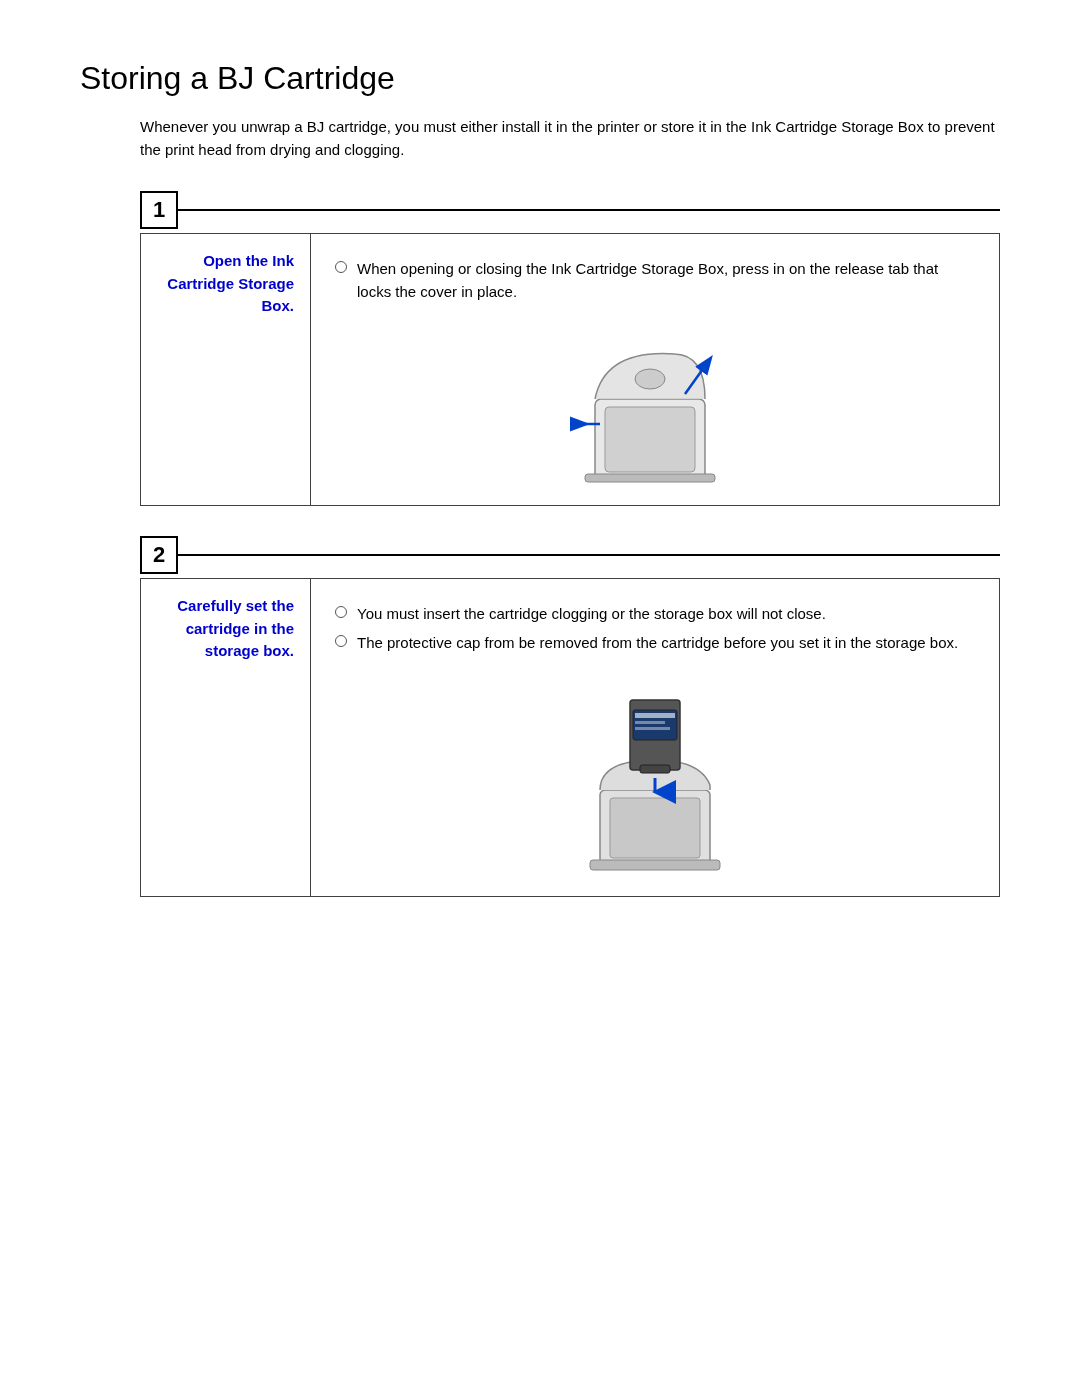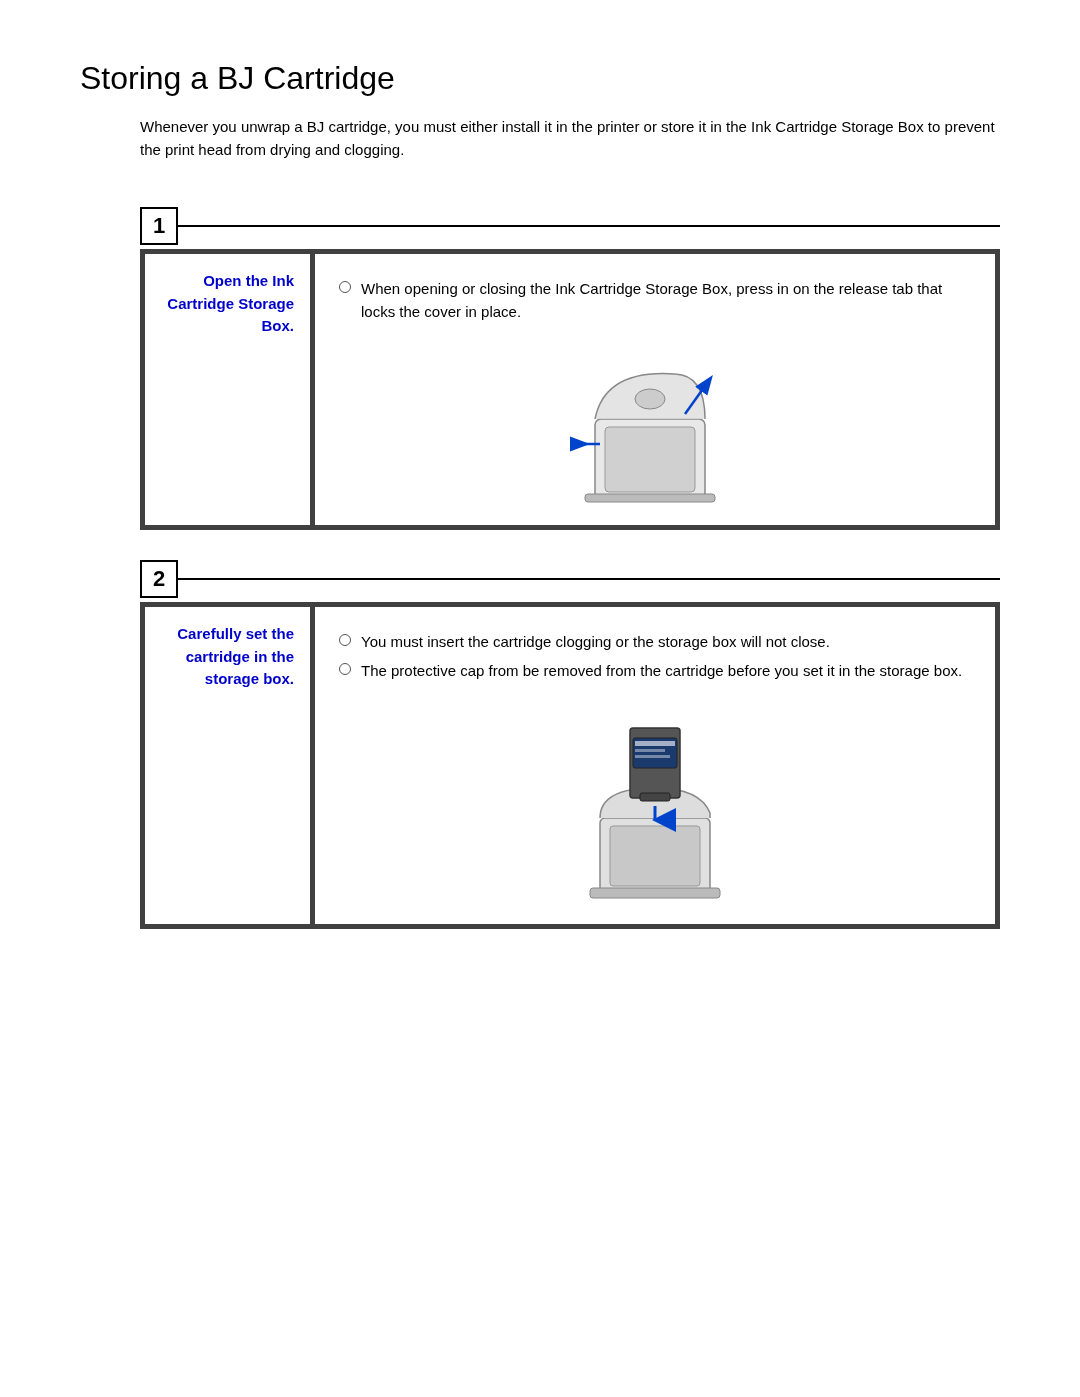--- a/index.html
+++ b/index.html
@@ -14,21 +14,21 @@
     }
     h1 {
       font-size: 32px;
       font-weight: normal;
       color: #000000;
       margin-bottom: 19px;
     }
     .intro-text {
       font-size: 15px;
       line-height: 1.5;
-      margin-bottom: 46px;
+      margin-bottom: 30px;
       padding-left: 60px;
     }
     .step-header {
       display: flex;
       align-items: center;
       margin-bottom: 4px;
       padding-left: 60px;
     }
     .step-number-box {
       width: 38px;
@@ -49,21 +49,21 @@
       margin-left: 0;
     }
     .step-table {
       width: calc(100% - 60px);
       margin-left: 60px;
       border: 1px solid #aaa;
       border-collapse: collapse;
       margin-bottom: 30px;
     }
     .step-table td {
-      border: 5px solid #404040;
+      border: 1px solid #404040;
       vertical-align: top;
       padding: 16px;
     }
     .step-label-cell {
       width: 170px;
       text-align: right;
       color: #0000cc;
       font-size: 15px;
       font-weight: bold;
       line-height: 1.5;

